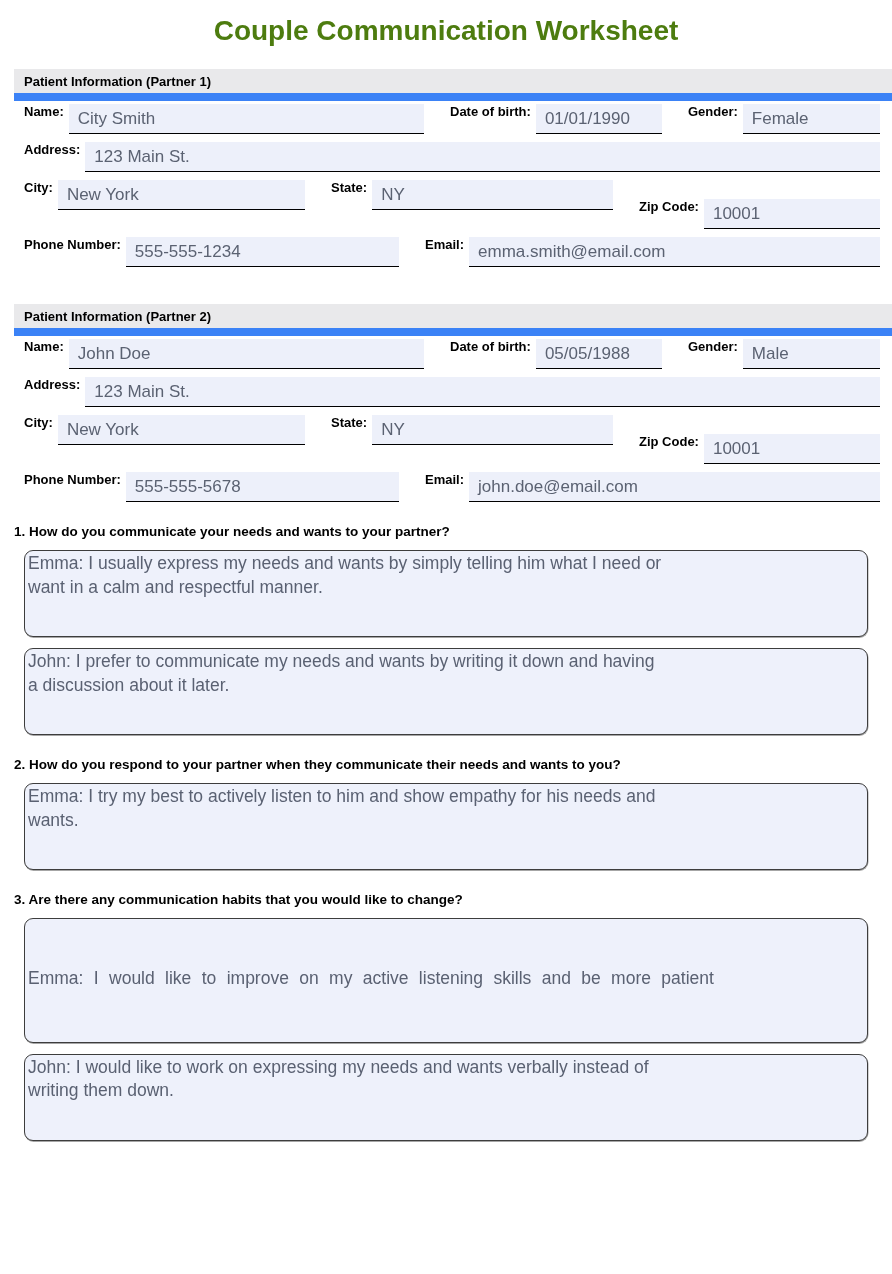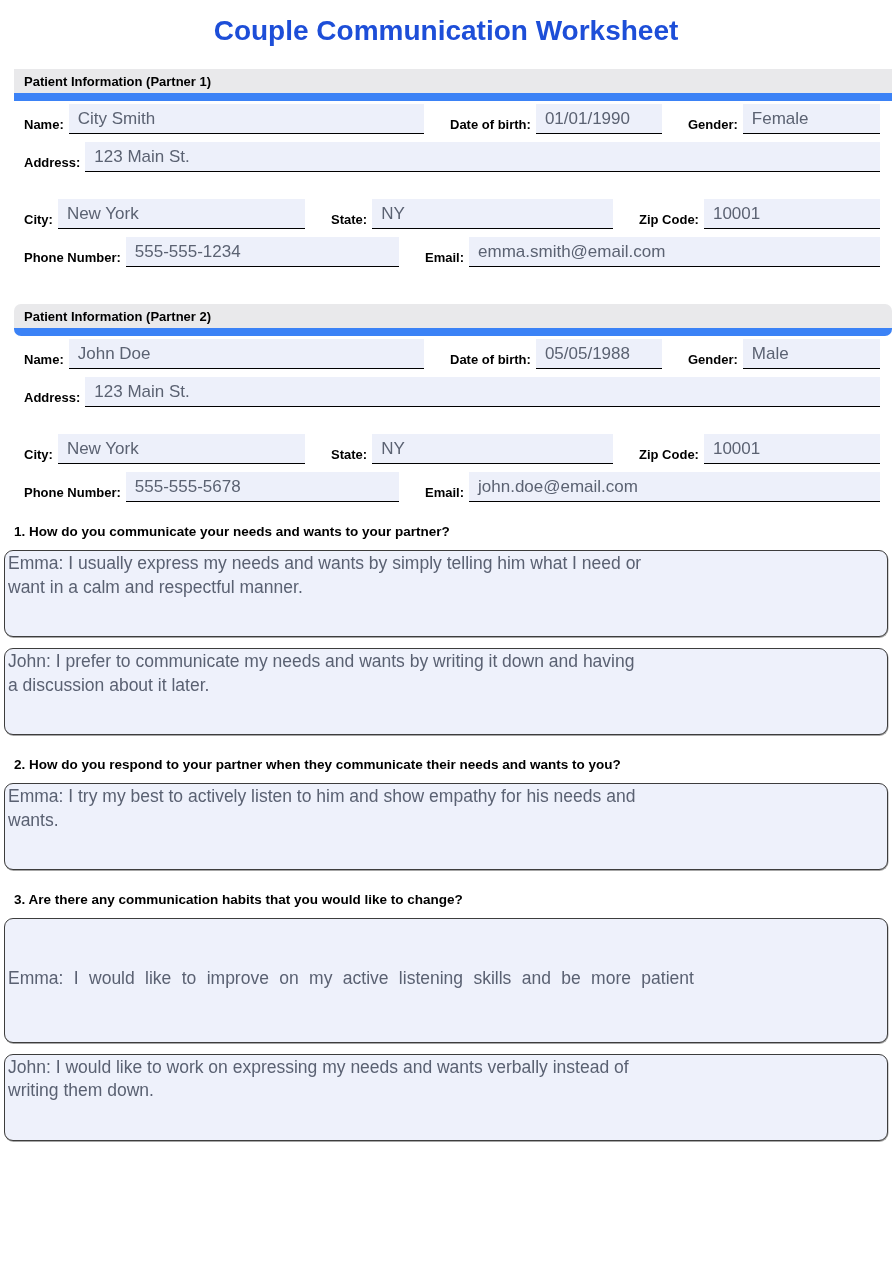--- a/index.html
+++ b/index.html
@@ -4,52 +4,52 @@
 <style>
   * { margin:0; padding:0; box-sizing:border-box; }
   html,body { background:#ffffff; }
   body { font-family:"Liberation Sans", sans-serif; }
   .page {
     position:relative; width:892px; height:1274px; margin:0 auto;
     background:#ffffff; display:flex; flex-direction:column; overflow:hidden;
   }
   .title {
     margin-top:15px; text-align:center; font-size:28px; font-weight:bold;
-    color:#1d4ed8; letter-spacing:0;
+    color:#4d7c0f; letter-spacing:0;
   }
   
   .sbar {
     margin-left:14px; background:#e9e9eb; border-bottom:8px solid #3b82f6;
     font-size:13px; font-weight:bold; color:#000; padding:5px 0 4px 10px;
   }
   .mt-p1 { margin-top:22px; }
-  .mt-p2 { margin-top:37px;border-radius:7px; }
+  .mt-p2 { margin-top:37px; }
   .mt-s1 { margin-top:44px; }
   
   .fields { margin:0 12px 0 24px; }
   .frow { display:flex; gap:26px; margin-top:8px; }
   .frow.first { margin-top:3px; }
-  .field { display:flex; align-items:flex-end; min-width:0; }
+  .field { display:flex; min-width:0; }
   .grow { flex:1 1 0; }
   .w-dob { width:212px; } .w-gender { width:192px; }
   .w-state { width:282px; } .w-zip { width:241px;margin-top:19px; }
   .w-email { width:455px; }
   .flabel {
     font-size:13px; font-weight:bold; color:#000; white-space:nowrap;
     padding:0 5px 2px 0;
   }
   .fval {
     flex:1 1 0; min-width:0; height:30px; border-bottom:1.6px solid #000;
     background:#edf0fa; display:flex; align-items:center; padding-left:9px;
     font-size:17px; color:#5b6272; white-space:nowrap; overflow:hidden;
   }
   
   .qlabel { margin:22px 0 0 14px; font-size:13.5px; font-weight:bold; color:#000; }
   .abox {
-    margin:11px 4px 10px; min-height:87px; background:#eef1fb;
+    margin:11px 24px 10px; min-height:87px; background:#eef1fb;
     border:1.4px solid #3d3d3d; border-radius:9px;
     box-shadow:0.5px 1px 0 rgba(0,0,0,0.35);
     padding:1px 8px 4px 3px; font-size:17.5px; line-height:23.5px;
     color:#5a6172; white-space:pre-wrap;
   }
   .abox .line { display:block; }
   .abox .stretch { word-spacing:5.5px; }
 </style>
 </head>
 <body>

